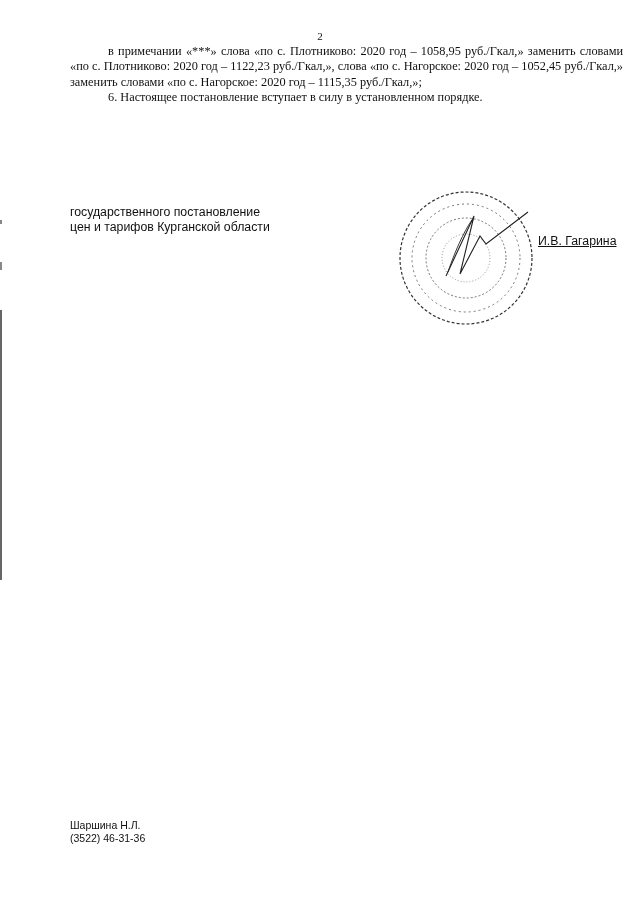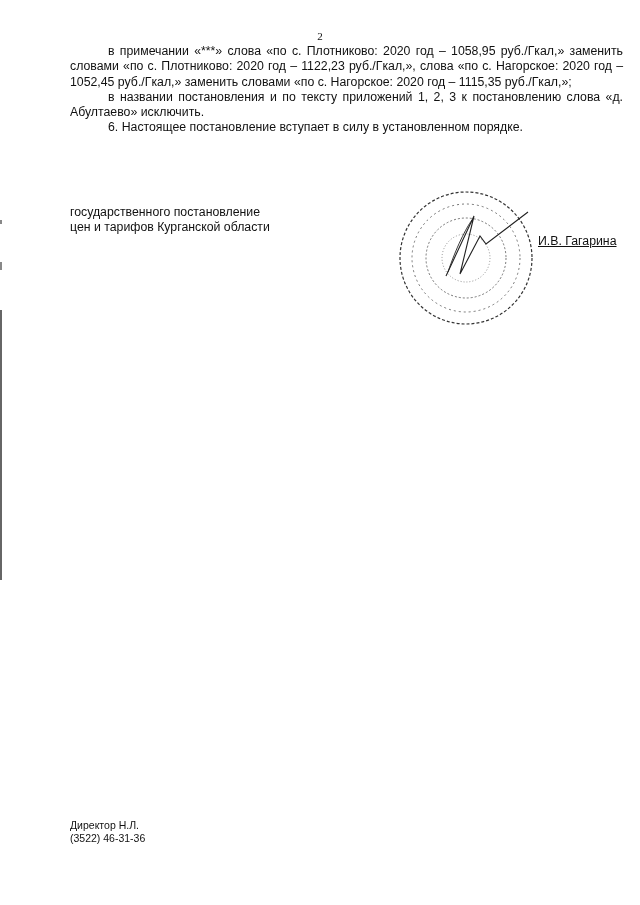--- a/index.html
+++ b/index.html
@@ -1,56 +1,55 @@
 <!DOCTYPE html>
 <html><head>
 <meta charset="utf-8">
 <style>
   html, body { margin: 0; padding: 0; background: #ffffff; }
   body { width: 640px; height: 905px; position: relative; overflow: hidden;
          font-family: "Liberation Sans", sans-serif; color: #111; }
   .page-num { position: absolute; top: 30px; left: 0; width: 640px; text-align: center;
               font-family: "Liberation Serif", serif; font-size: 11px; }
   .body-text { position: absolute; left: 70px; top: 44px; width: 553px;
-               font-size: 12.3px; line-height: 15.3px; text-align: justify; }
+               font-size: 12.3px; line-height: 15.3px; text-align: justify; font-family: Liberation Serif, serif; }
   .body-text p { margin: 0; }
   .indent { text-indent: 38px; }
   .sig-left { position: absolute; left: 70px; top: 205px; font-size: 12.3px; line-height: 15px; }
   .sig-name { position: absolute; left: 538px; top: 234px; font-size: 12.3px; text-decoration: underline; }
   .stamp { position: absolute; left: 396px; top: 188px; width: 140px; height: 140px; }
   .footer { position: absolute; left: 70px; top: 819px; font-size: 10.5px; line-height: 12.5px; }
   .edge { position: absolute; left: 0; width: 2px; background: #888; }
 </style>
 </head>
 <body>
 
 <div class="page-num">2</div>
 
 <div class="body-text">
   <p class="indent">в примечании «***» слова «по с. Плотниково: 2020 год – 1058,95 руб./Гкал,» заменить словами «по с. Плотниково: 2020 год – 1122,23 руб./Гкал,», слова «по с. Нагорское: 2020 год – 1052,45 руб./Гкал,» заменить словами «по с. Нагорское: 2020 год – 1115,35 руб./Гкал,»;</p>
-  <p class="indent">в названии постановления и по тексту приложений 1, 2, 3 к постановлению слова «д. Абултаево» исключить.</p>
   <p class="indent">6. Настоящее постановление вступает в силу в установленном порядке.</p>
 </div>
 
 <div class="sig-left">
   <div>государственного постановление</div>
   <div>цен и тарифов Курганской области</div>
 </div>
 
 <svg class="stamp" viewBox="0 0 140 140">
   <circle cx="70" cy="70" r="66" fill="none" stroke="#333" stroke-width="1.2" stroke-dasharray="3 2"></circle>
   <circle cx="70" cy="70" r="54" fill="none" stroke="#555" stroke-width="0.8" stroke-dasharray="2 3"></circle>
   <circle cx="70" cy="70" r="40" fill="none" stroke="#555" stroke-width="0.8" stroke-dasharray="2 2"></circle>
   <circle cx="70" cy="70" r="24" fill="none" stroke="#666" stroke-width="0.7" stroke-dasharray="1 2"></circle>
   <path d="M50 88 L78 28 L64 86 L84 48 L90 56 L132 24" fill="none" stroke="#222" stroke-width="1.1"></path>
   <path d="M52 84 C60 60, 70 40, 76 32" fill="none" stroke="#222" stroke-width="0.9"></path>
 </svg>
 
 <div class="sig-name">И.В. Гагарина</div>
 
 <div class="footer">
-  <div>Директор Н.Л.</div>
+  <div>Шаршина Н.Л.</div>
   <div>(3522) 46-31-36</div>
 </div>
 
 <div class="edge" style="top:220px;height:4px;"></div>
 <div class="edge" style="top:262px;height:8px;"></div>
 <div class="edge" style="top:310px;height:270px;background:#666;"></div>
 
 </body></html>

